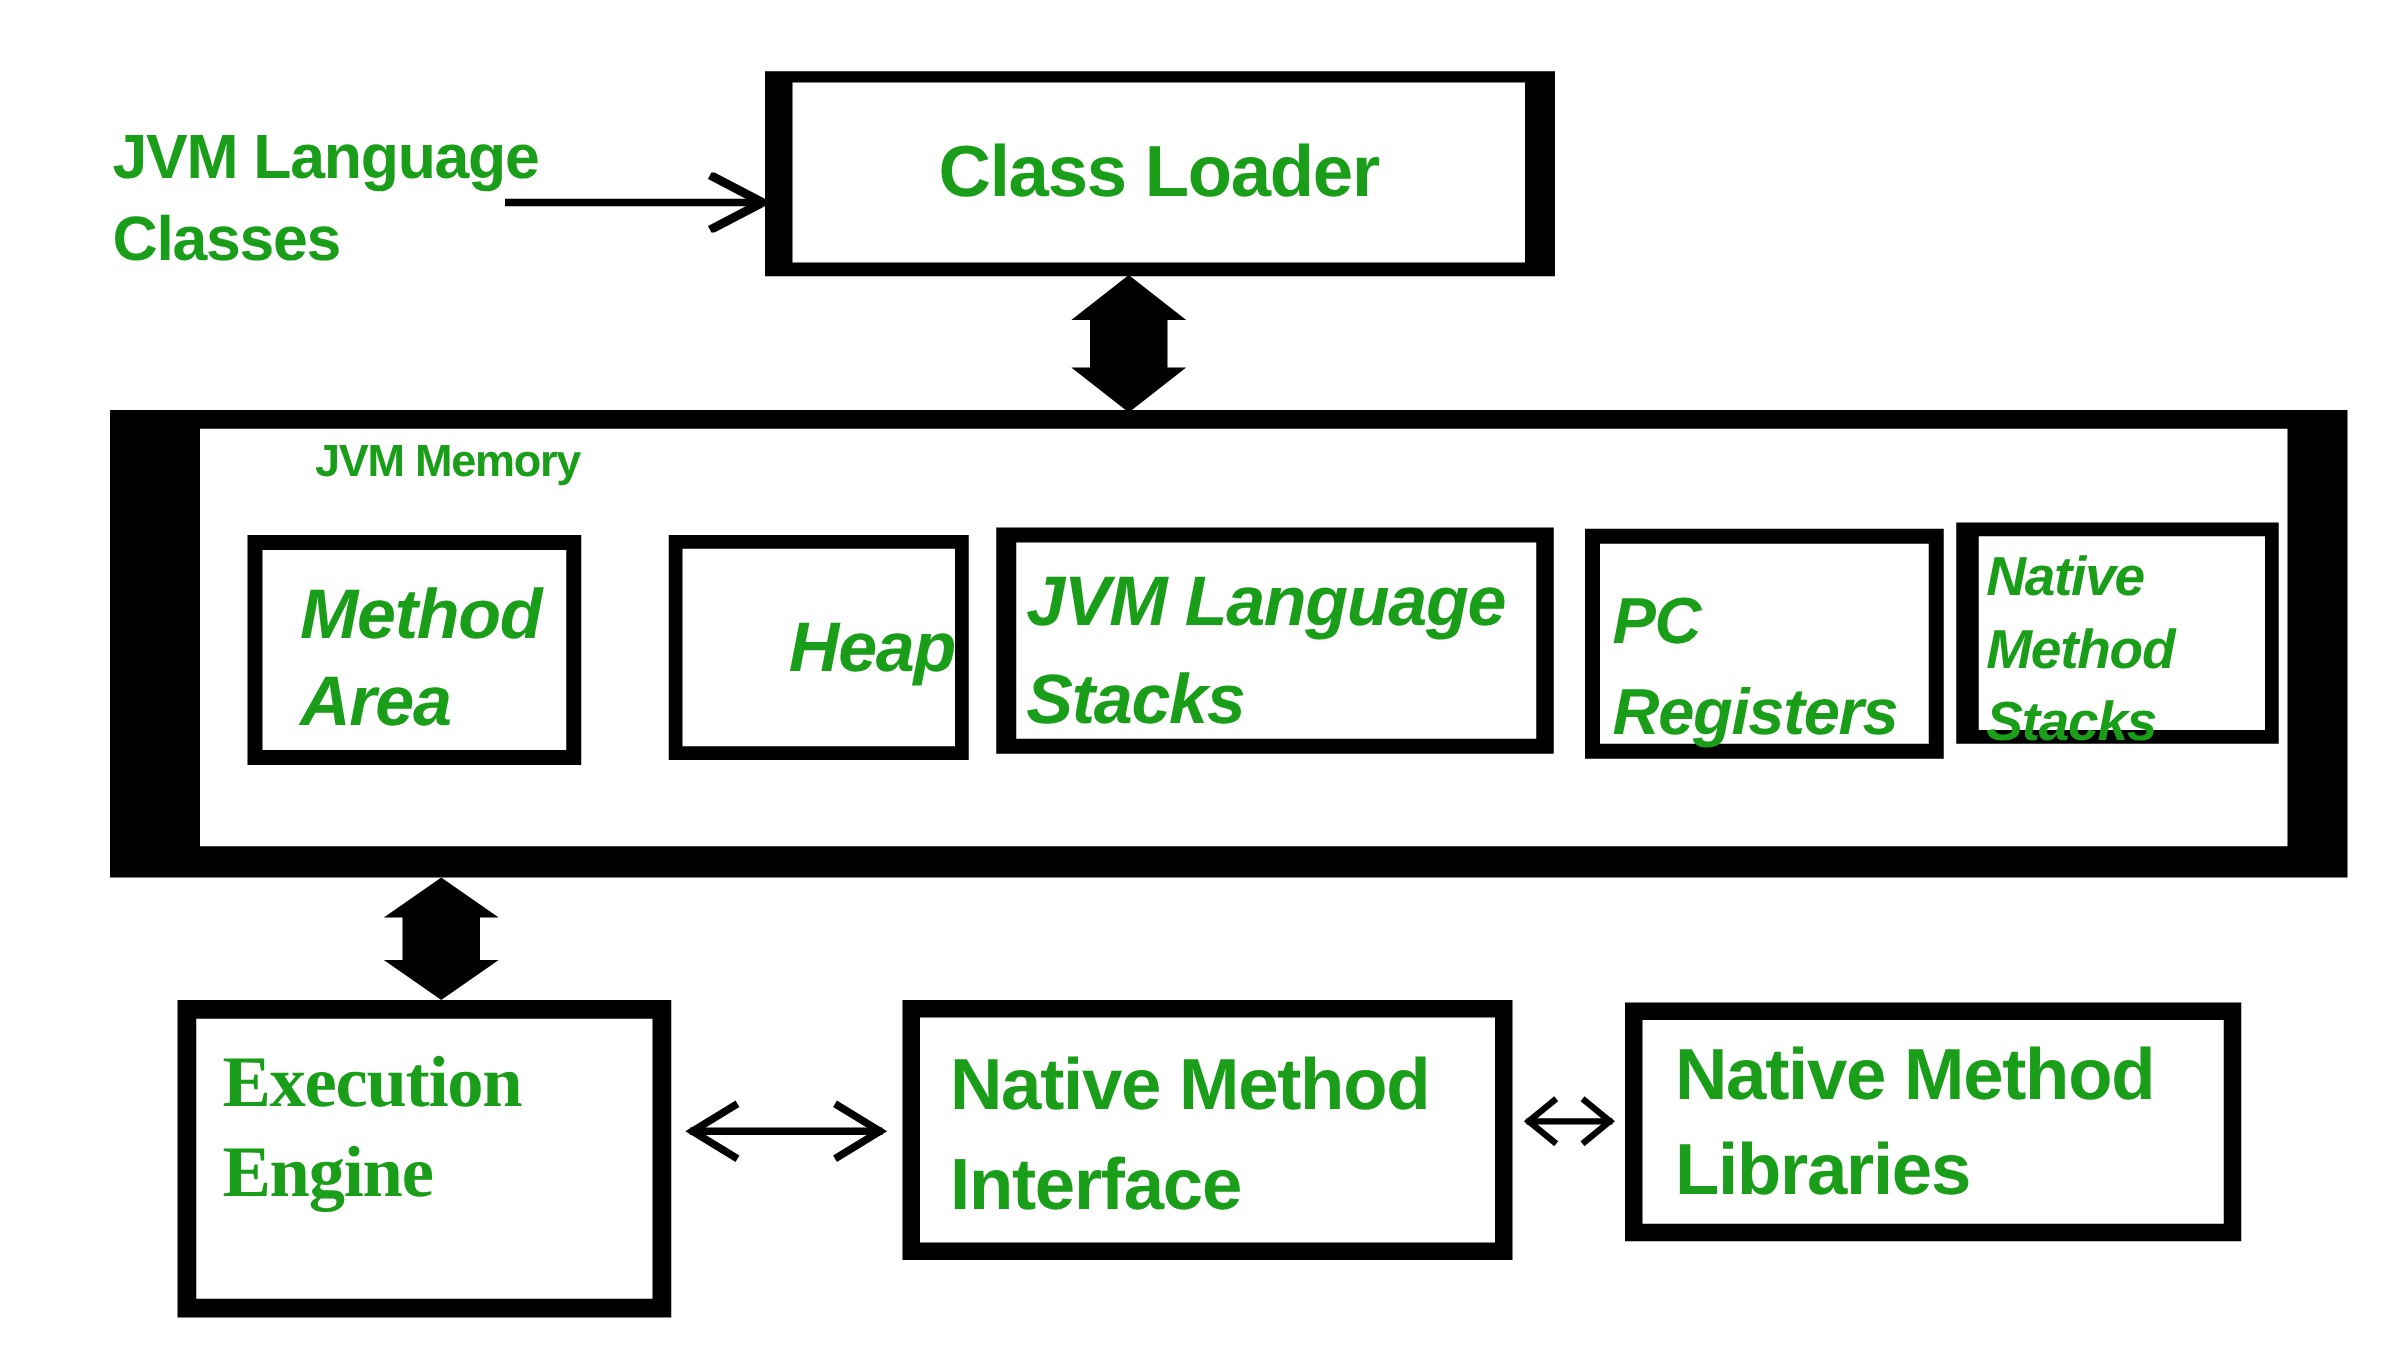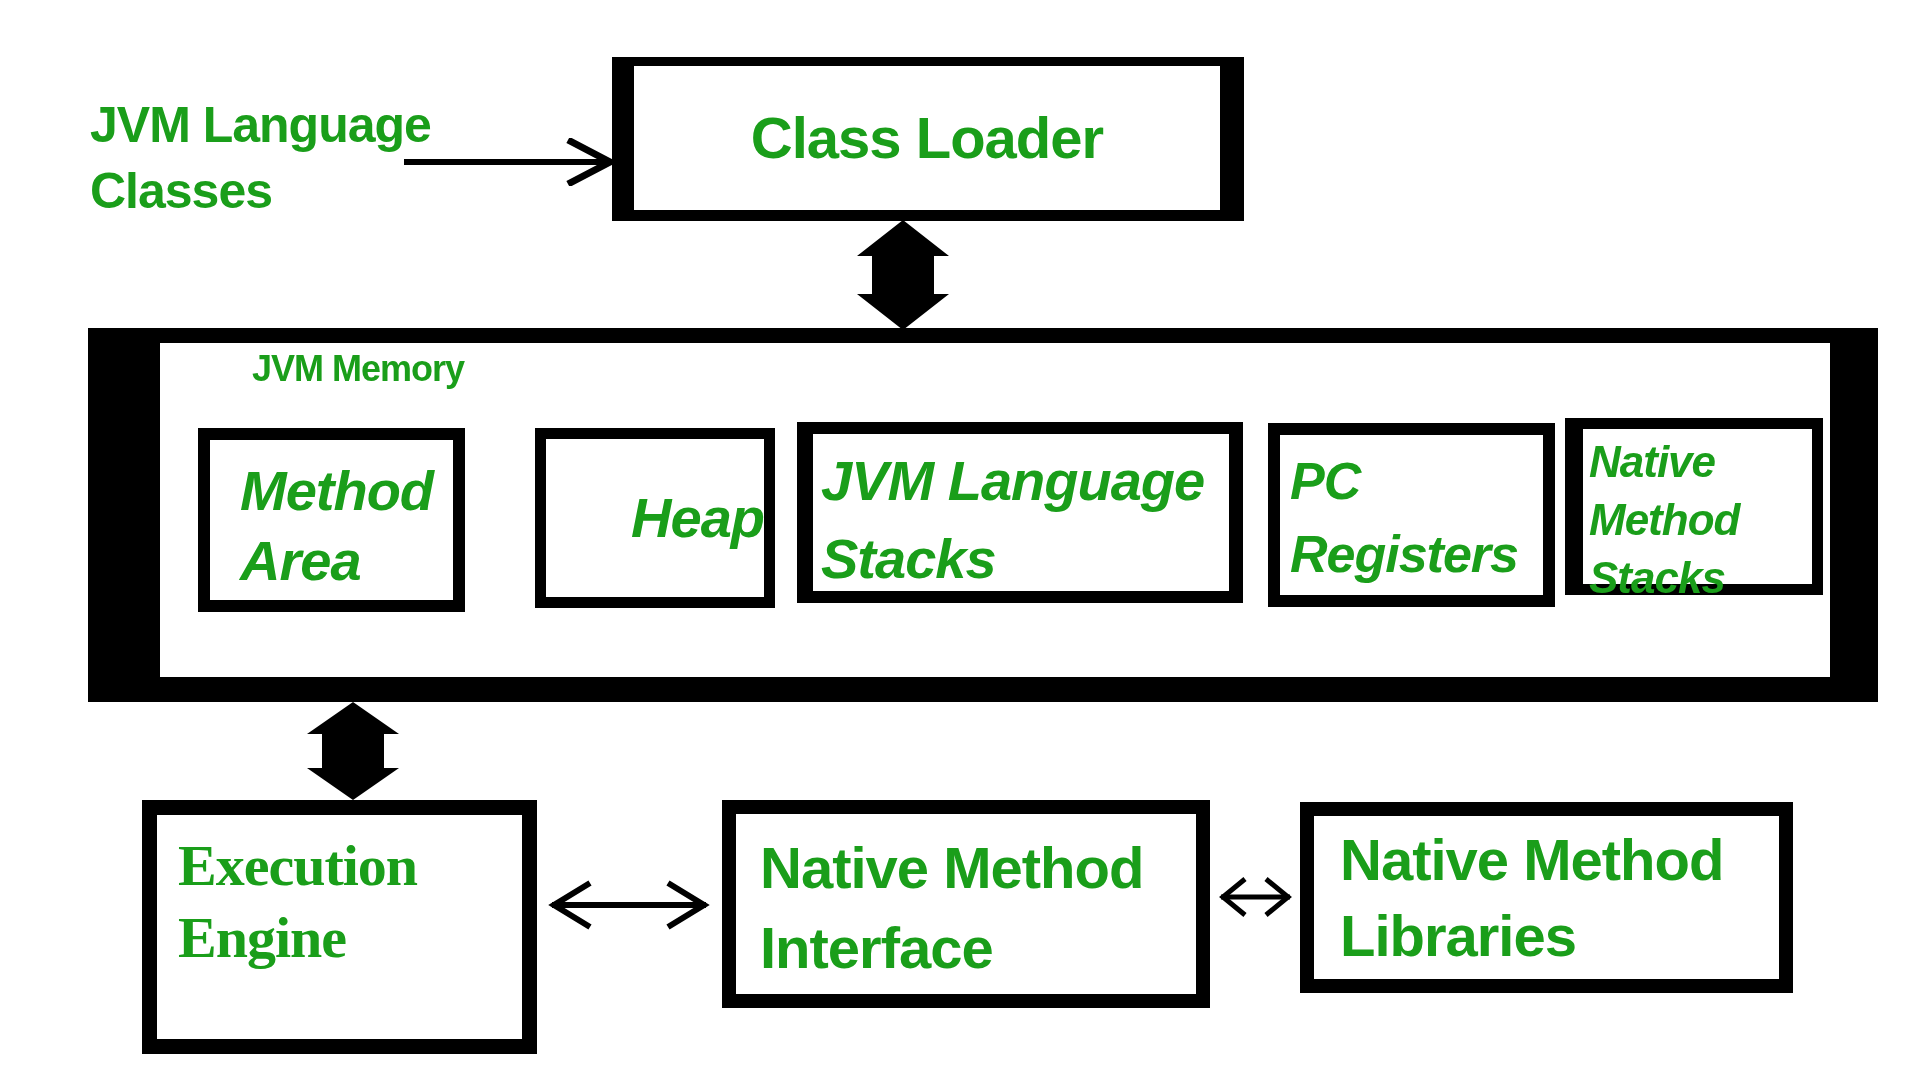--- a/index.html
+++ b/index.html
@@ -45,21 +45,21 @@
   
   .jvm-memory{
     left:88px;top:328px;width:1790px;height:374px;
     border-width:15px 48px 25px 72px;
   }
   .jvm-memory-title{left:92px;top:4px;font-size:36px;}
   .mem-box{font-size:56px;font-style:italic;}
   .method-area{left:38px;top:85px;width:267px;height:184px;border-width:12px;padding:16px 0 0 30px;line-height:70px;}
   .heap{left:375px;top:85px;width:240px;height:180px;border-width:11px;display:flex;align-items:center;justify-content:flex-end;}
   .jvm-lang-stacks{left:637px;top:79px;width:446px;height:181px;border-width:12px 14px 12px 16px;padding:8px 0 0 8px;line-height:78px;}
-  .pc-registers{left:1108px;top:80px;width:287px;height:184px;border-width:12px;padding:10px 0 0 10px;font-size:52px;line-height:73px;}
+  .pc-registers{left:1108px;top:80px;width:287px;height:184px;border-width:12px;padding:26px 0 0 10px;font-size:52px;line-height:73px;}
   .native-method-stacks{left:1405px;top:75px;width:258px;height:177px;border-width:11px 11px 11px 18px;padding:4px 0 0 6px;font-size:44px;line-height:58px;letter-spacing:-0.5px;}
 
   .blockarrow-2{left:307px;top:702px;}
 
   
   .execution-engine{
     left:142px;top:800px;width:395px;height:254px;
     border-width:15px;padding:15px 0 0 21px;
     font-size:58px;line-height:72px;font-family:Liberation Serif, serif;
   }

